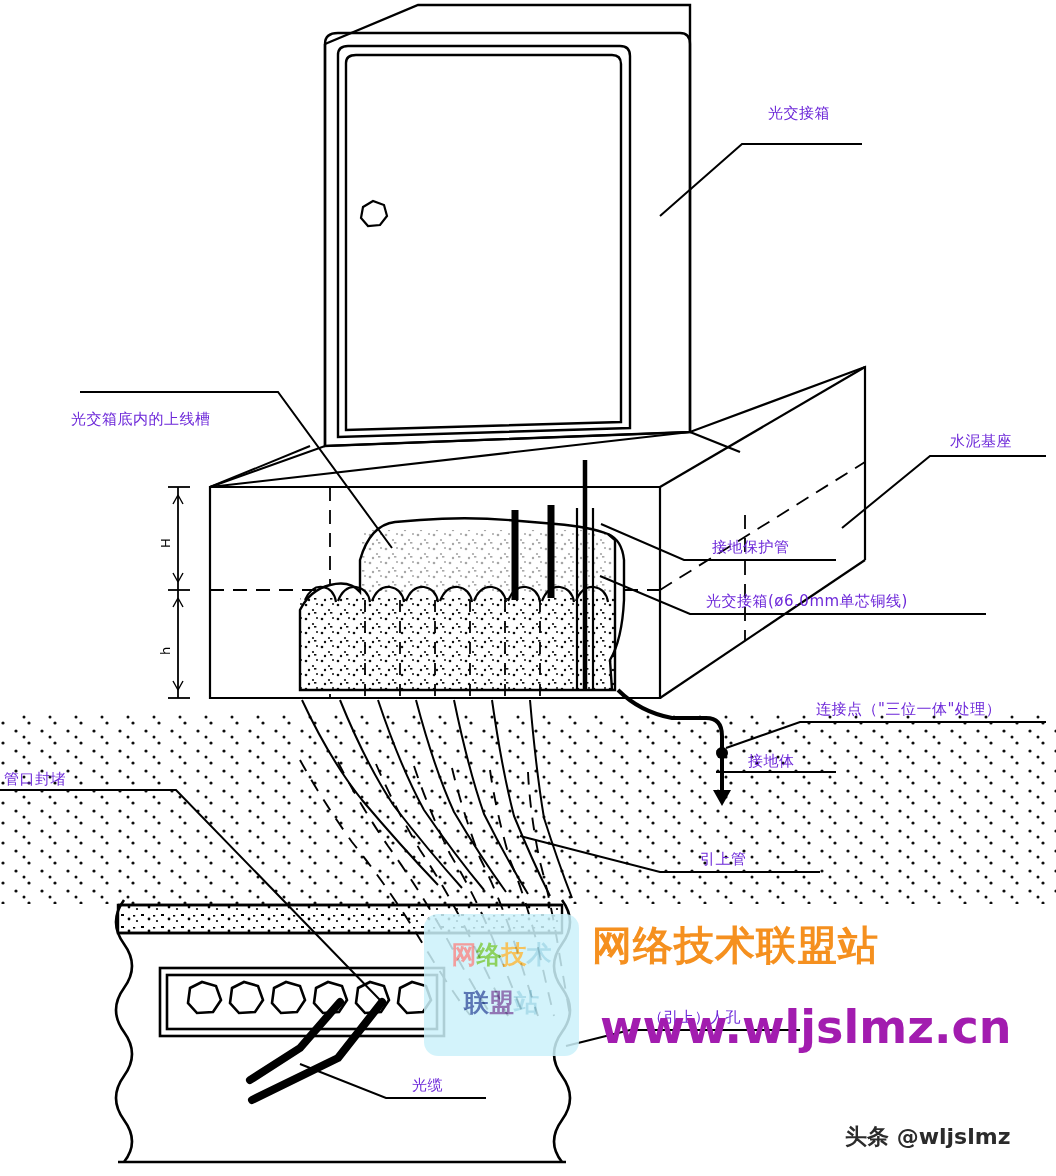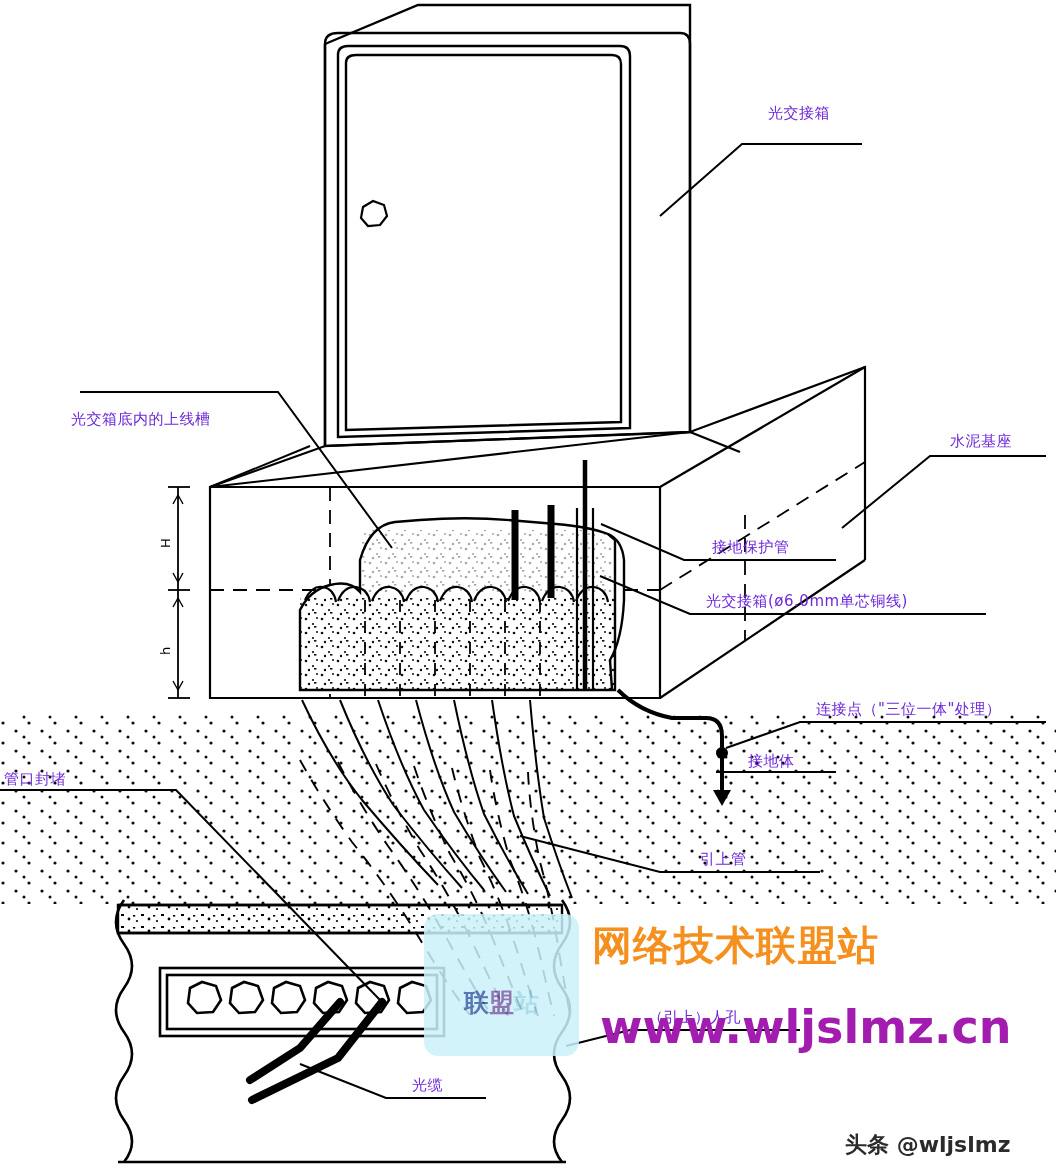--- a/index.html
+++ b/index.html
@@ -85,21 +85,20 @@
     text-align: right;
   }
   #wm-handle {
     position: absolute;
     left: 845px;
     top: 1122px;
     font-size: 22px;
     font-weight: bold;
     color: #2b2b2b;
     font-family: "DejaVu Sans", "Liberation Sans", sans-serif;
-    margin-top: 8px;
   }
 </style>
 </head>
 <body>
 
 <div id="page">
 
   <svg id="diagram-svg" viewBox="0 0 1056 1176">
     <defs>
       <pattern id="soilDots" x="0" y="0" width="26" height="20" patternUnits="userSpaceOnUse">
@@ -335,20 +334,21 @@
 
   <div class="lbl" style="left:4px; top:770px;">管口封堵</div>
 
   <div class="lbl" style="left:700px; top:850px;">引上管</div>
 
   <div class="lbl" style="left:648px; top:1008px;">（引上）人孔</div>
 
   <div class="lbl" style="left:412px; top:1076px;">光缆</div>
 
   <div id="wm-box">
+    <div class="wm-line l1"><span class="wc1">网</span><span class="wc2">络</span><span class="wc3">技</span><span class="wc4">术</span></div>
     <div class="wm-line l2"><span class="wc5">联</span><span class="wc6">盟</span><span class="wc7">站</span></div>
   </div>
 
   <div id="wm-title">网络技术联盟站</div>
   <div id="wm-url">www.wljslmz.cn</div>
   <div id="wm-handle">头条 @wljslmz</div>
 
 </div>
 
 </body></html>

